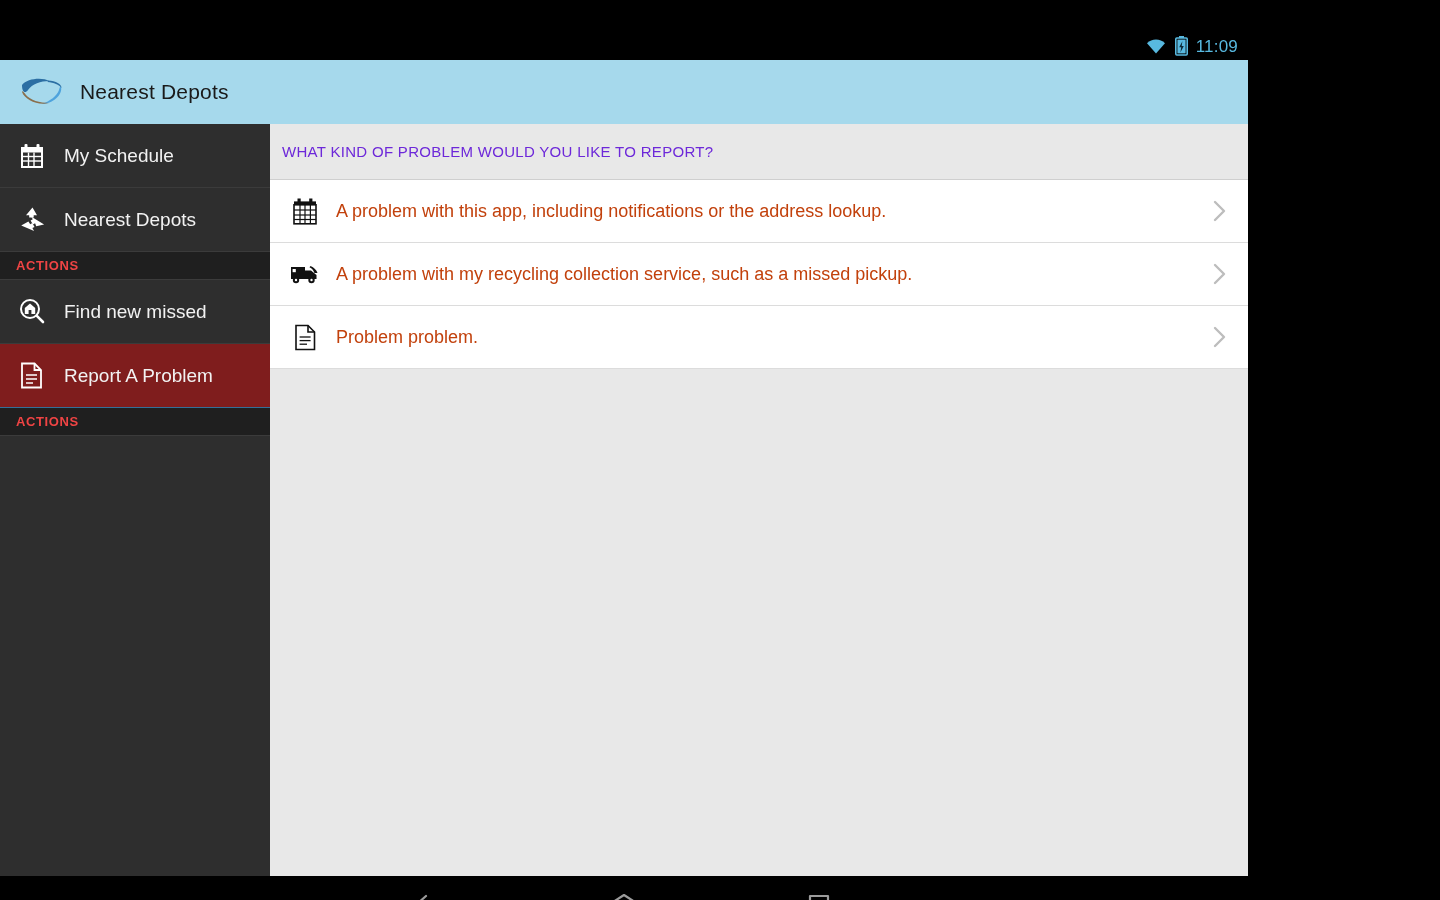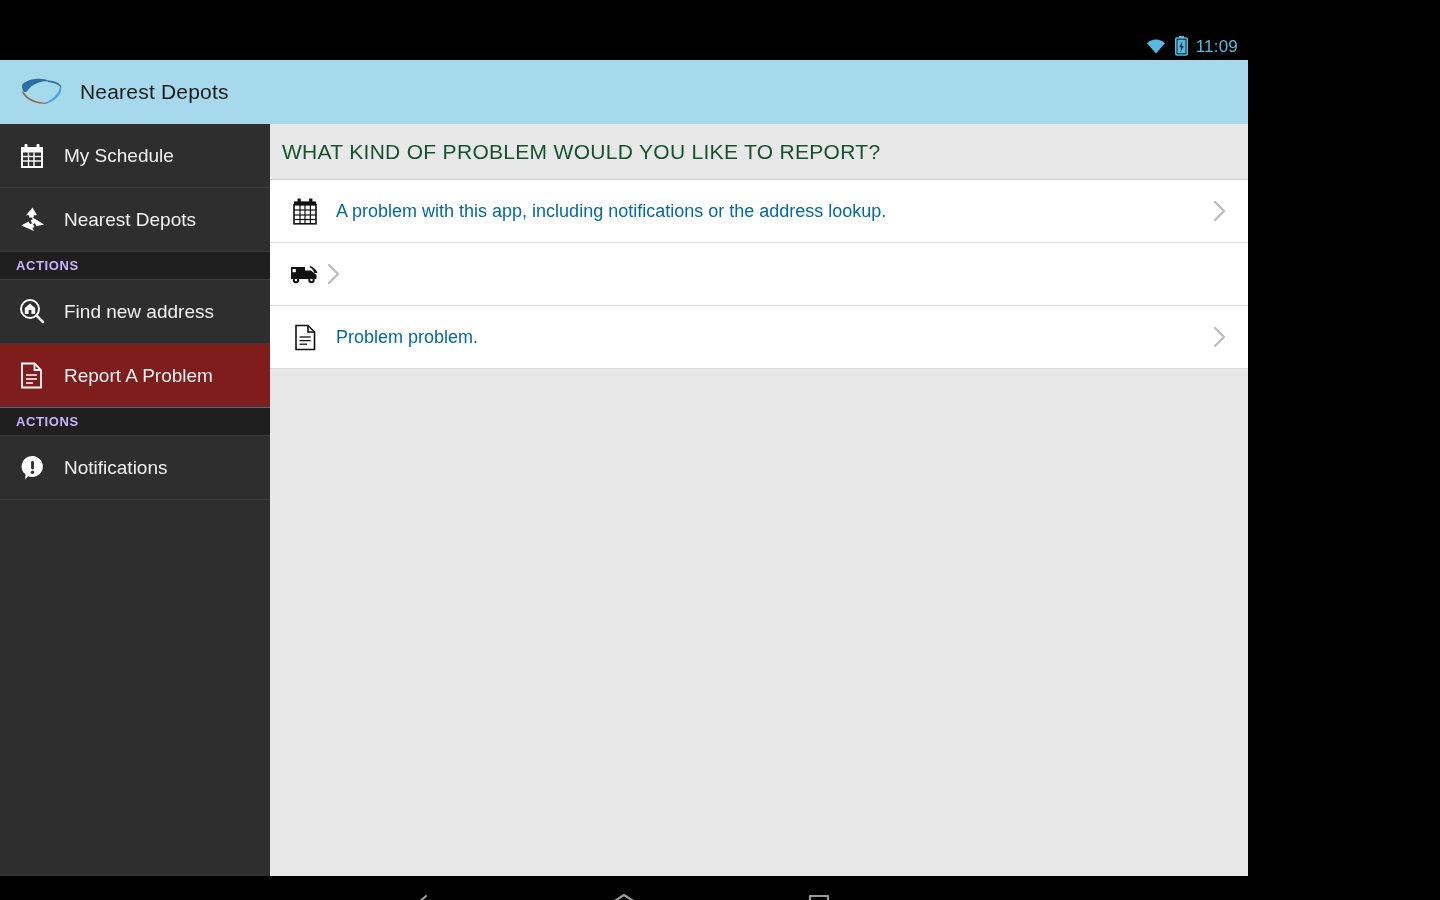--- a/index.html
+++ b/index.html
@@ -47,41 +47,41 @@
     background:#2e2e2e; cursor:pointer;
   }
   .nav-item .ico { width:32px; height:32px; flex:0 0 32px; display:flex; align-items:center; justify-content:center; }
   .nav-item .lbl { font-size:19px; color:#f2f2f2; font-weight:400; }
   .nav-item.selected { background:#7f1d1d; border-bottom:1px solid #337099; }
   .section-head {
     height:28px; background:#1f1f1f; display:flex; align-items:center;
     padding-left:16px; border-bottom:1px solid #3b3b3b;
   }
   .section-head span {
-    font-size:13px; font-weight:bold; color:#c4b5fd; letter-spacing:.6px;
+    font-size:13px; font-weight:bold; color:#ef4444; letter-spacing:.6px;
   }
   .sidebar-fill { flex:1 1 auto; background:#2e2e2e; }
 
   
   .content { flex:1 1 auto; background:#e8e8e8; display:flex; flex-direction:column; min-width:0; }
   .content-head {
     height:56px; flex:0 0 56px; display:flex; align-items:center;
     padding-left:12px; background:#e8e8e8;
     border-bottom:1px solid #cfcfcf;
   }
   .content-head span {
-    font-size:21px; color:#14532d; letter-spacing:.3px;
+    font-size:15px; color:#6d28d9; letter-spacing:.3px;
   }
   .list { background:#e8e8e8; }
   .list-row {
     height:63px; background:#fff; display:flex; align-items:center;
     border-bottom:1px solid #dcdcdc; cursor:pointer; padding-left:18px; padding-right:16px;
   }
   .list-row .ico { width:34px; height:34px; flex:0 0 34px; display:flex; align-items:center; justify-content:center; }
-  .list-row .txt { flex:1 1 auto; font-size:18px; color:#0369a1; padding-left:14px; }
+  .list-row .txt { flex:1 1 auto; font-size:18px; color:#c2410c; padding-left:14px; }
   .list-row .chev { width:24px; flex:0 0 24px; display:flex; align-items:center; justify-content:center; }
   .list-fill { flex:1 1 auto; background:#e8e8e8; }
 
   
   .navbar {
     height:56px; flex:0 0 56px; background:#000;
     display:flex; align-items:center; justify-content:center; gap:140px;
   }
   .navbar .nbtn { width:52px; height:40px; display:flex; align-items:center; justify-content:center; cursor:pointer; }
 </style>
@@ -161,21 +161,21 @@
 
       <div class="nav-item">
         <span class="ico">
           <svg width="27" height="27" viewBox="0 0 27 27">
             <circle cx="11" cy="11" r="9" fill="none" stroke="#fff" stroke-width="2"></circle>
             <path d="M11 5.5 L16.2 10 L16.2 16 L5.8 16 L5.8 10 Z" fill="#fff"></path>
             <rect x="9.6" y="12" width="2.8" height="4" fill="#2e2e2e"></rect>
             <line x1="17.6" y1="17.6" x2="24" y2="24" stroke="#fff" stroke-width="2.6" stroke-linecap="round"></line>
           </svg>
         </span>
-        <span class="lbl">Find new address</span>
+        <span class="lbl">Find new missed</span>
       </div>
 
       <div class="nav-item selected">
         <span class="ico">
           <svg width="24" height="27" viewBox="0 0 24 27">
             <path d="M2 1.5 L14.5 1.5 L21 8 L21 25.5 L2 25.5 Z" fill="none" stroke="#fff" stroke-width="1.8"></path>
             <path d="M14.5 1.5 L14.5 8 L21 8" fill="none" stroke="#fff" stroke-width="1.8"></path>
             <g stroke="#fff" stroke-width="1.5">
               <line x1="6" y1="13" x2="17" y2="13"></line>
               <line x1="6" y1="17" x2="17" y2="17"></line>
@@ -183,30 +183,20 @@
             </g>
           </svg>
         </span>
         <span class="lbl">Report A Problem</span>
       </div>
 
       <div class="section-head">
         <span>ACTIONS</span>
       </div>
 
-      <div class="nav-item">
-        <span class="ico">
-          <svg width="27" height="27" viewBox="0 0 27 27">
-            <path d="M13.5 2 A11 10.5 0 1 1 9 22.3 L6 25.5 L6.6 20.6 A11 10.5 0 0 1 13.5 2 Z" fill="#fff"></path>
-            <rect x="12.1" y="7" width="2.8" height="8.2" rx="1.2" fill="#2e2e2e"></rect>
-            <circle cx="13.5" cy="18.3" r="1.7" fill="#2e2e2e"></circle>
-          </svg>
-        </span>
-        <span class="lbl">Notifications</span>
-      </div>
 
       <div class="sidebar-fill"></div>
     </div>
 
     <div class="content">
 
       <div class="content-head">
         <span>WHAT KIND OF PROBLEM WOULD YOU LIKE TO REPORT?</span>
       </div>
 
@@ -243,20 +233,21 @@
               <path d="M1 4 L15 4 L15 16 L1 16 Z" fill="#111"></path>
               <path d="M15 7.5 L21 7.5 L26.5 12 L26.5 16 L15 16 Z" fill="#111"></path>
               <path d="M20.5 3 C24 4.5, 26.5 7, 27.5 10 L24.5 10 C23.5 7.5, 22 5.5, 19.5 4.3 Z" fill="#111"></path>
               <circle cx="6" cy="17" r="3.2" fill="#111"></circle>
               <circle cx="21.5" cy="17" r="3.2" fill="#111"></circle>
               <circle cx="6" cy="17" r="1.2" fill="#fff"></circle>
               <circle cx="21.5" cy="17" r="1.2" fill="#fff"></circle>
               <rect x="2.6" y="6" width="3.2" height="3.2" fill="#fff"></rect>
             </svg>
           </span>
+          <span class="txt">A problem with my recycling collection service, such as a missed pickup.</span>
           <span class="chev">
             <svg width="18" height="28" viewBox="0 0 18 28">
               <polyline points="4,5 13,14 4,23" fill="none" stroke="#bdbdbd" stroke-width="2.4" stroke-linecap="round" stroke-linejoin="round"></polyline>
             </svg>
           </span>
         </div>
 
         <div class="list-row">
           <span class="ico">
             <svg width="23" height="27" viewBox="0 0 23 27">

